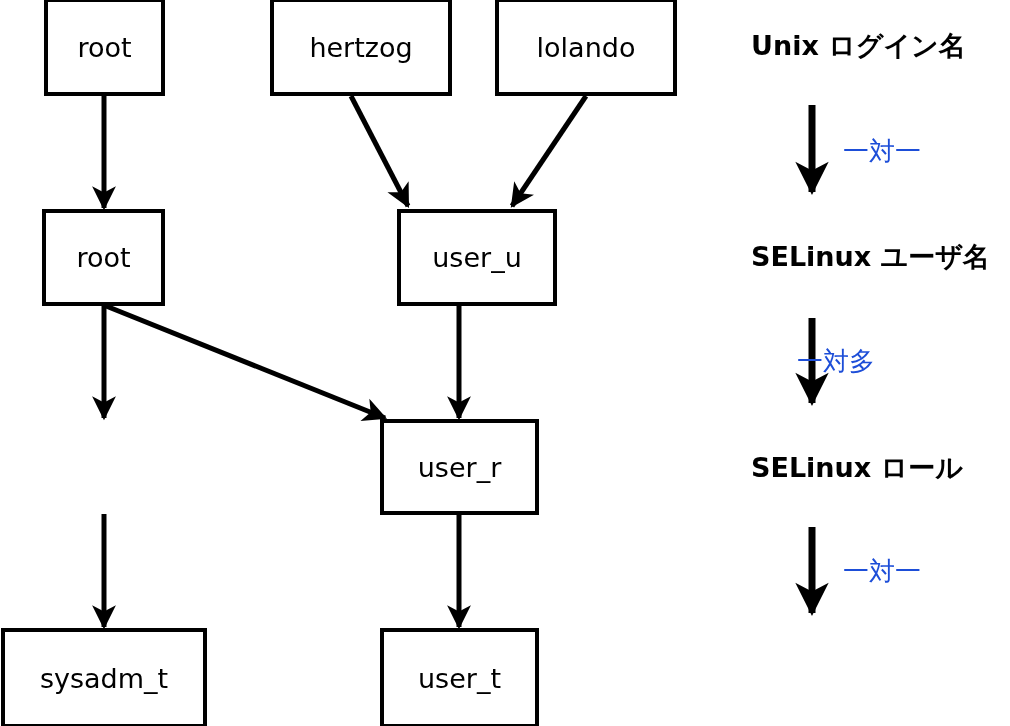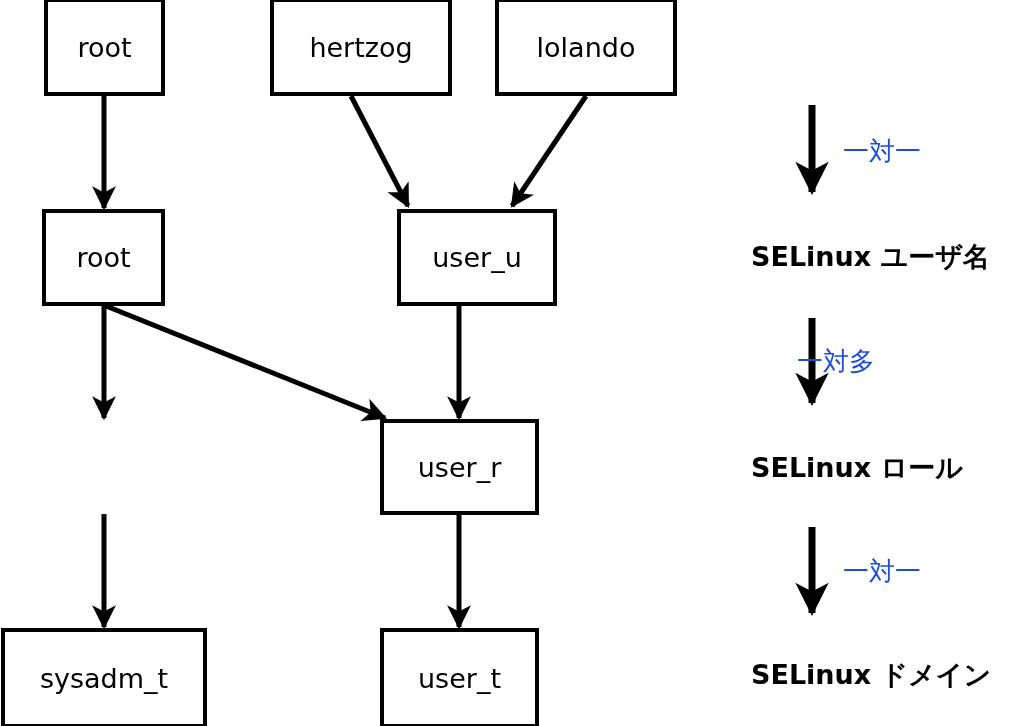--- a/index.html
+++ b/index.html
@@ -123,20 +123,23 @@
   </div>
 
   <div class="node-box" style="left:1px; top:628px; width:206px; height:100px;">
     <span class="node-label">sysadm_t</span>
   </div>
 
   <div class="node-box" style="left:380px; top:628px; width:159px; height:100px;">
     <span class="node-label">user_t</span>
   </div>
 
+  <div class="legend-title" style="left:751px; top:32px;">
+    <span>Unix ログイン名</span>
+  </div>
 
   <div class="legend-edge-label" style="left:843px; top:138px;">
     <span>一対一</span>
   </div>
 
   <div class="legend-title" style="left:751px; top:243px;">
     <span>SELinux ユーザ名</span>
   </div>
 
   <div class="legend-edge-label" style="left:797px; top:348px;">
@@ -144,17 +147,14 @@
   </div>
 
   <div class="legend-title" style="left:751px; top:454px;">
     <span>SELinux ロール</span>
   </div>
 
   <div class="legend-edge-label" style="left:843px; top:558px;">
     <span>一対一</span>
   </div>
 
-  <div class="legend-title" style="left:751px; top:661px;">
-    <span>SELinux ドメイン</span>
-  </div>
 
 </div>
 
 </body></html>

